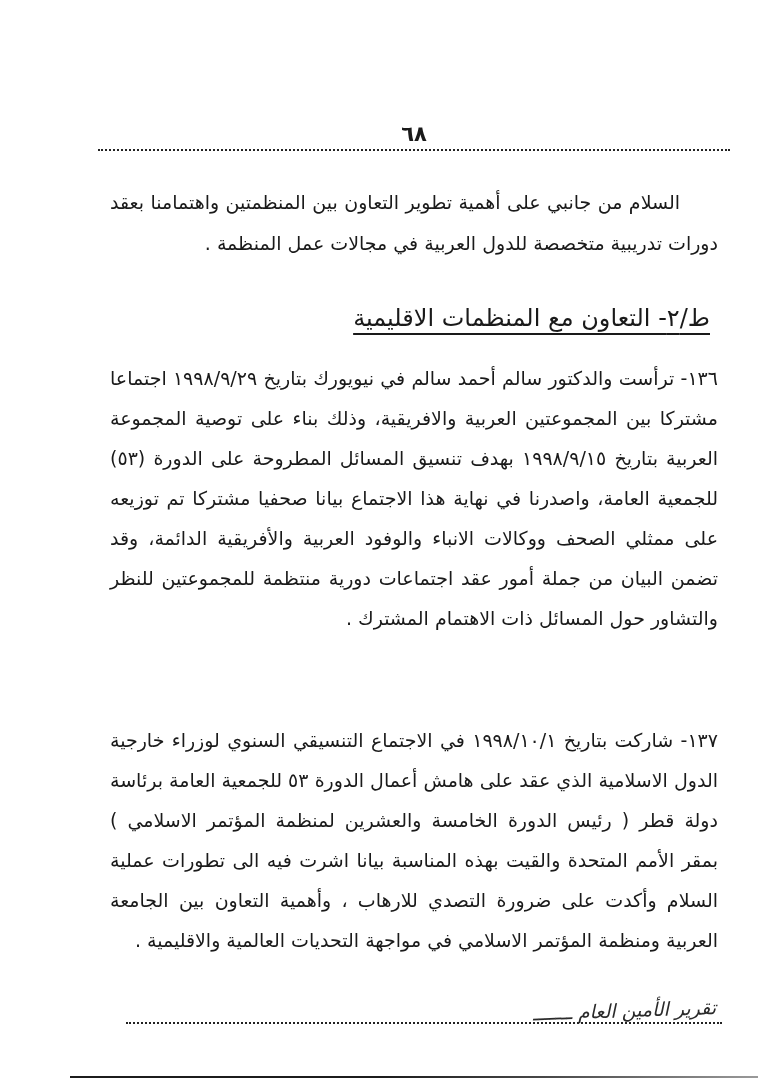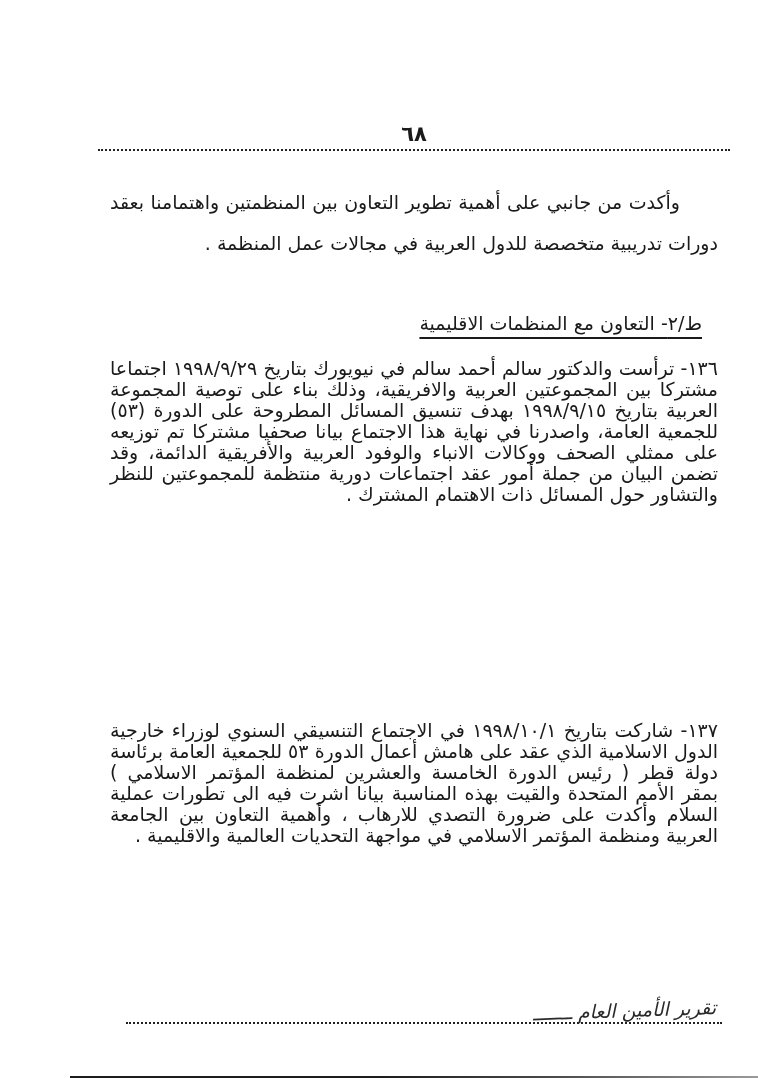--- a/index.html
+++ b/index.html
@@ -41,35 +41,35 @@
     top: 1022px;
     right: 36px;
     left: 56px;
   }
   .textblock {
     position: absolute;
     right: 40px;
     left: 40px;
     margin: 0;
     font-size: 19px;
-    line-height: 21px;
+    line-height: 40px;
     text-align: justify;
     text-justify: inter-word;
   }
   .intro {
     top: 182px;
     line-height: 41px;
     text-indent: 38px;
   }
   .heading {
     position: absolute;
     top: 296px;
     right: 40px;
-    margin: 16px;
-    font-size: 19px;
+    margin: 8px;
+    font-size: 24px;
     font-weight: normal;
     text-decoration: underline;
     text-underline-offset: 7px;
     text-decoration-thickness: 1.5px;
   }
   .para-136 { top: 358px; }
   .para-137 { top: 720px; }
   .handwriting {
     position: absolute;
     top: 996px;
@@ -94,21 +94,21 @@
 </style>
 </head>
 <body>
 
 <div class="page">
 
   <div class="page-number">٦٨</div>
 
   <div class="dotted-rule rule-top"></div>
 
-  <p class="textblock intro">وأكدت من جانبي على أهمية تطوير التعاون بين المنظمتين واهتمامنا بعقد دورات تدريبية متخصصة للدول العربية في مجالات عمل المنظمة .</p>
+  <p class="textblock intro">السلام من جانبي على أهمية تطوير التعاون بين المنظمتين واهتمامنا بعقد دورات تدريبية متخصصة للدول العربية في مجالات عمل المنظمة .</p>
 
   <h2 class="heading">ط/٢- التعاون مع المنظمات الاقليمية</h2>
 
   <p class="textblock para-136">١٣٦- ترأست والدكتور سالم أحمد سالم في نيويورك بتاريخ ١٩٩٨/٩/٢٩ اجتماعا مشتركا بين المجموعتين العربية والافريقية، وذلك بناء على توصية المجموعة العربية بتاريخ ١٩٩٨/٩/١٥ بهدف تنسيق المسائل المطروحة على الدورة (٥٣) للجمعية العامة، واصدرنا في نهاية هذا الاجتماع بيانا صحفيا مشتركا تم توزيعه على ممثلي الصحف ووكالات الانباء والوفود العربية والأفريقية الدائمة، وقد تضمن البيان من جملة أمور عقد اجتماعات دورية منتظمة للمجموعتين للنظر والتشاور حول المسائل ذات الاهتمام المشترك .</p>
 
   <p class="textblock para-137">١٣٧- شاركت بتاريخ ١٩٩٨/١٠/١ في الاجتماع التنسيقي السنوي لوزراء خارجية الدول الاسلامية الذي عقد على هامش أعمال الدورة ٥٣ للجمعية العامة برئاسة دولة قطر ( رئيس الدورة الخامسة والعشرين لمنظمة المؤتمر الاسلامي ) بمقر الأمم المتحدة والقيت بهذه المناسبة بيانا اشرت فيه الى تطورات عملية السلام وأكدت على ضرورة التصدي للارهاب ، وأهمية التعاون بين الجامعة العربية ومنظمة المؤتمر الاسلامي في مواجهة التحديات العالمية والاقليمية .</p>
 
   <div class="handwriting">تقرير الأمين العام ـــــــ</div>
 
   <div class="dotted-rule rule-bottom"></div>

